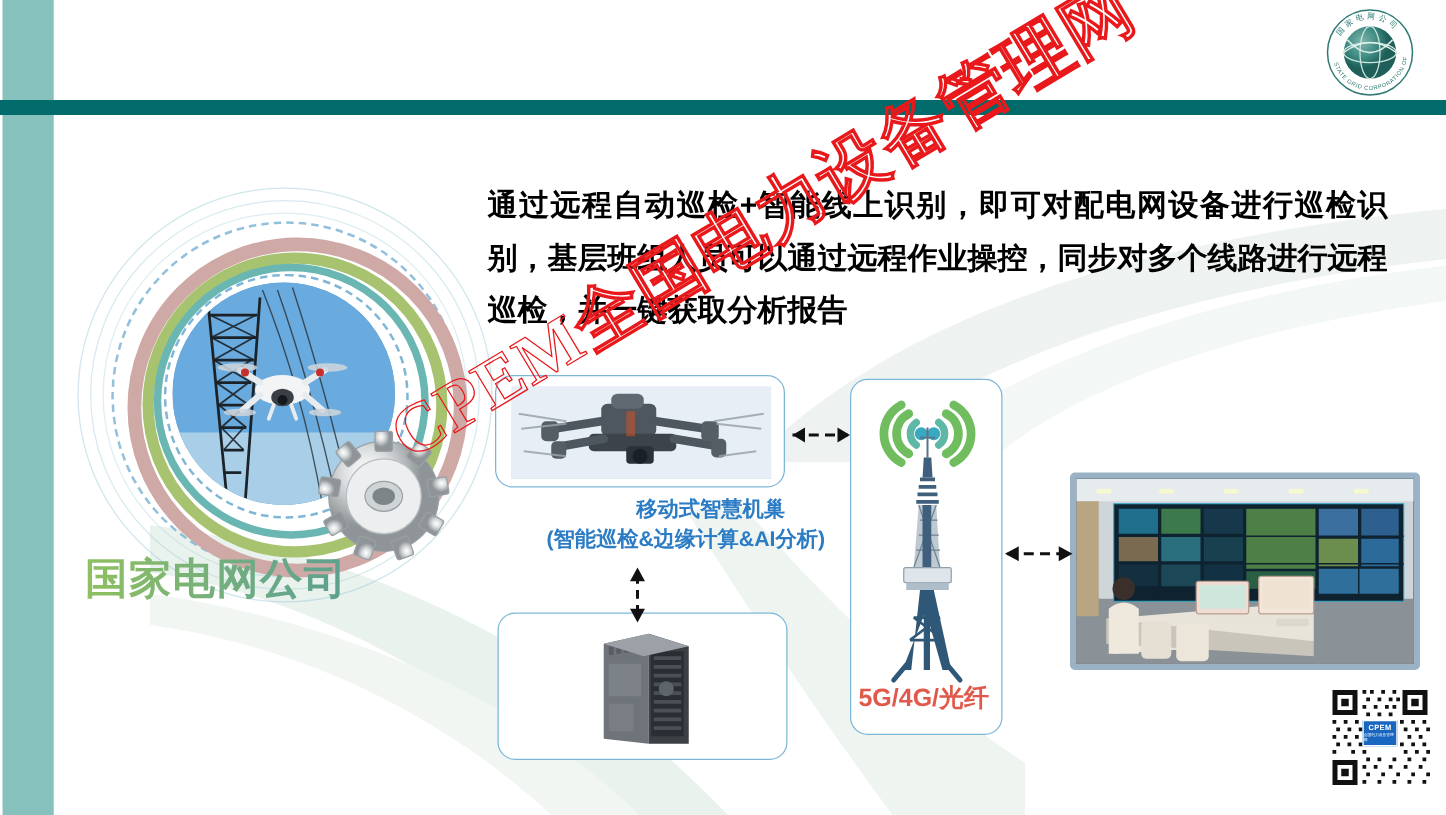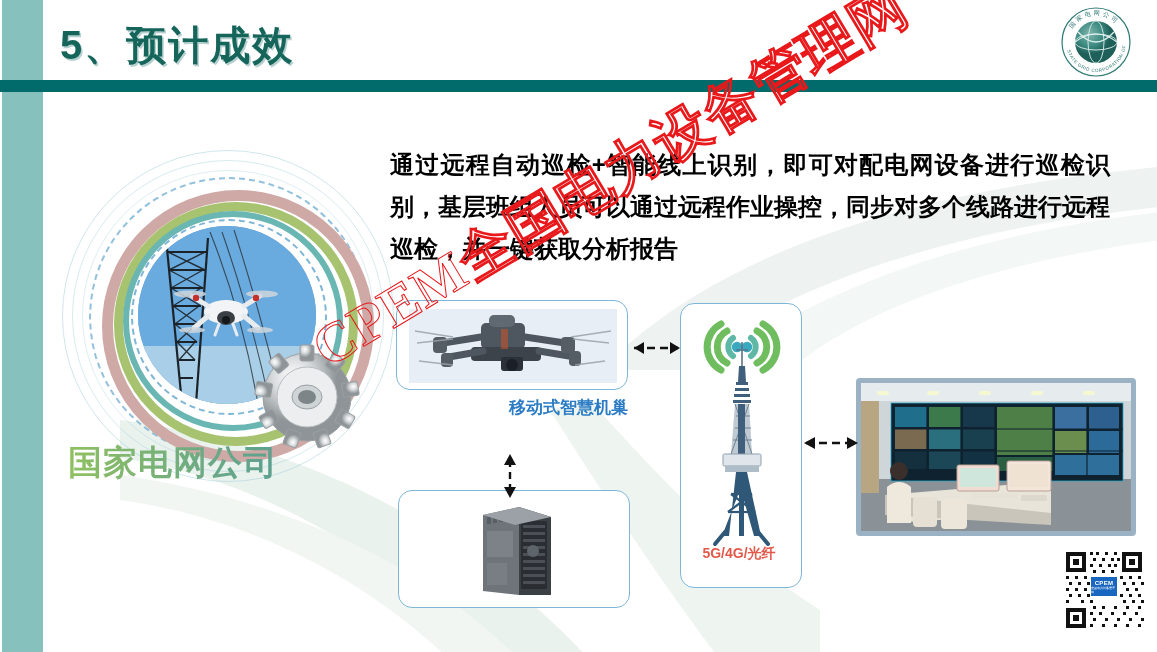--- a/index.html
+++ b/index.html
@@ -101,21 +101,21 @@
     background:linear-gradient(180deg,#eef3f8 0%,#dfe8f1 70%,#d6e0ea 100%);overflow:hidden;}
   .server-photo{position:absolute;left:66px;top:8px;width:100px;height:102px;}
 
   .cap-blue{
     position:absolute;color:#2b7cc4;font-weight:bold;text-align:right;white-space:nowrap;
   }
   .cap-nest{left:396px;top:396px;width:232px;font-size:17px;}
   .cap-nest2{left:370px;top:420px;width:290px;font-size:17px;}
   .cap-5g{
     position:absolute;left:680px;top:545px;width:118px;text-align:center;
-    font-size:14px;font-weight:bold;color:#e0594b;white-space:nowrap;
+    font-size:20px;font-weight:bold;color:#e0594b;white-space:nowrap;
   }
 
   
   .arrow{position:absolute;}
   .ar-h1{left:624px;top:338px;width:64px;height:20px;}
   .ar-h2{left:796px;top:433px;width:70px;height:20px;}
   .ar-v1{left:500px;top:452px;width:20px;height:48px;}
 
   
   .watermark{
@@ -151,21 +151,20 @@
     <path d="M150,300 C260,215 420,160 620,140 L620,168 C430,190 300,240 230,300 Z" fill="#f3f7f5"></path>
   </svg>
   <svg class="bg-swoosh sw2" viewBox="0 0 700 260">
     <path d="M0,20 C160,40 330,110 470,260 L380,260 C250,140 120,75 0,58 Z" fill="#eaf2ee"></path>
     <path d="M0,75 C140,95 290,150 400,260 L330,260 C230,165 110,115 0,100 Z" fill="#f1f6f3"></path>
     <path d="M470,0 C540,80 620,160 700,210 L700,260 L600,260 C540,180 480,90 430,10 Z" fill="#eef4f0"></path>
   </svg>
 
   <div class="side-band"></div>
   <div class="title-rule"></div>
-  <div class="page-title">5、预计成效</div>
 
   <div class="logo-wrap">
     <svg viewBox="0 0 72 72" width="72" height="72">
       <defs>
         <path id="arcTop" d="M36,36 m-27,0 a27,27 0 0,1 54,0" fill="none"></path>
         <path id="arcBot" d="M36,36 m-30,0 a30,30 0 0,0 60,0" fill="none"></path>
         <radialGradient id="globeG" cx="35%" cy="30%">
           <stop offset="0%" stop-color="#7fb5ad"></stop>
           <stop offset="60%" stop-color="#3d8b82"></stop>
           <stop offset="100%" stop-color="#1f5f59"></stop>
@@ -327,20 +326,21 @@
           <path d="M202,22 L162,28"></path>
             <path d="M200,34 L164,30"></path>
           <path d="M10,52 L44,56"></path>
             <path d="M196,52 L166,56"></path>
         </g>
         <rect x="92" y="20" width="7" height="20" fill="#c4542c" opacity=".6"></rect>
       </svg>
     </div>
   </div>
   <div class="cap-blue cap-nest">移动式智慧机巢</div>
+  <div class="cap-blue cap-nest2">(智能巡检&amp;边缘计算&amp;AI分析)</div>
 
   <div class="panel panel-server">
     <div class="server-photo">
       <svg viewBox="0 0 100 102" width="100" height="102">
         <g>
           <polygon points="18,16 54,8 54,96 18,92" fill="#6e7479"></polygon>
           <polygon points="54,8 86,18 86,96 54,96" fill="#3b4045"></polygon>
           <rect x="56" y="22" width="26" height="68" fill="#2a2e33"></rect>
           <g fill="#4a5056">
             <rect x="58" y="26" width="22" height="3"></rect>

